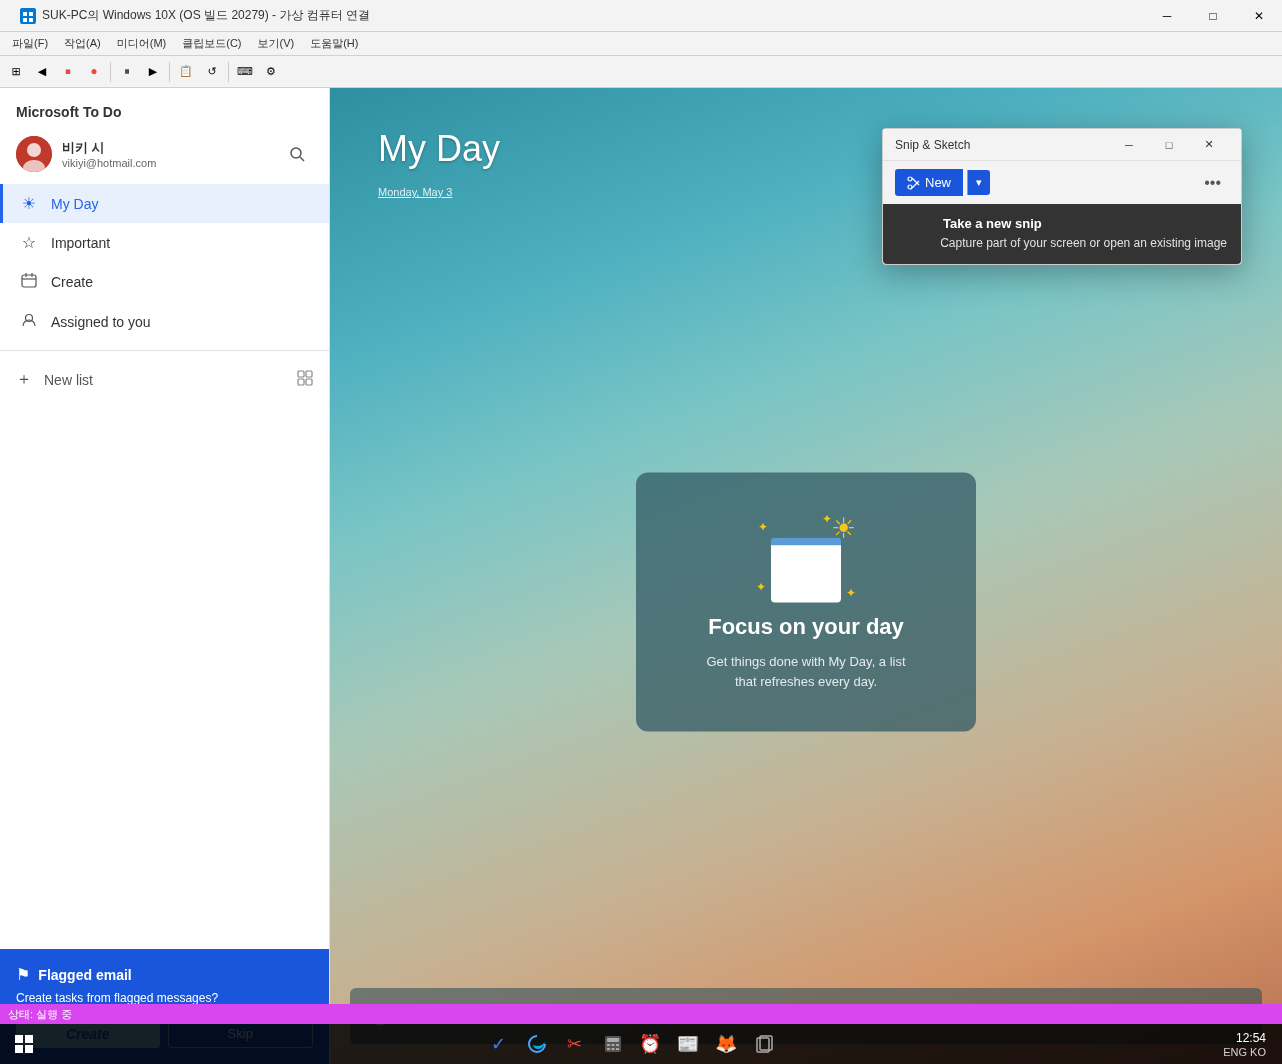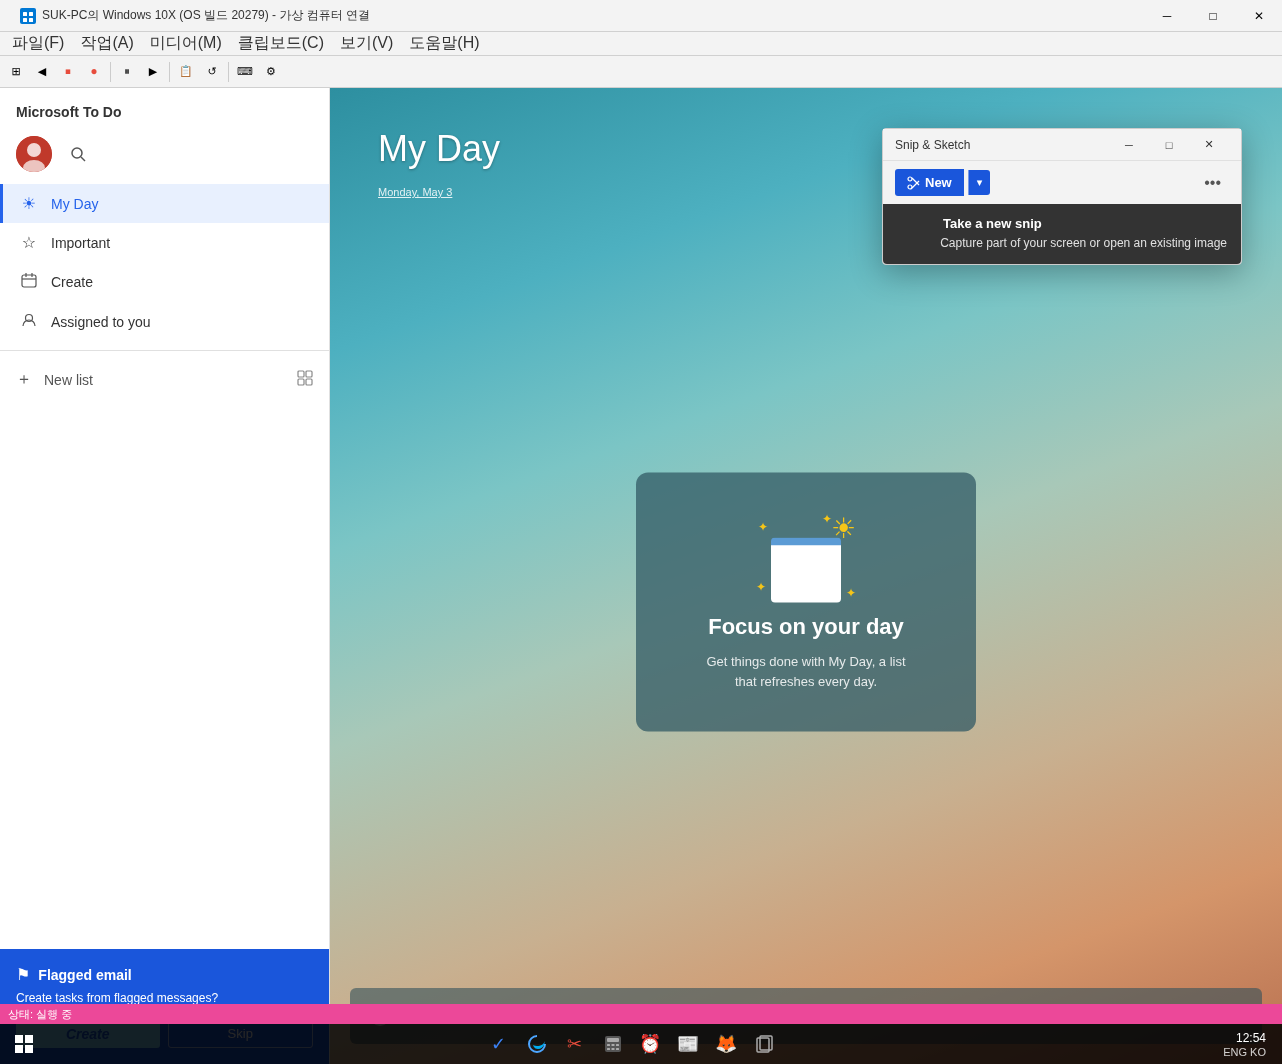--- a/index.html
+++ b/index.html
@@ -26,21 +26,21 @@
     .menu-bar {
       background: #f3f3f3;
       height: 24px;
       display: flex;
       align-items: center;
       padding: 0 4px;
       border-bottom: 1px solid #d0d0d0;
     }
     .menu-item {
       padding: 12px 8px;
-      font-size: 16px;
+      font-size: 11px;
       cursor: pointer;
       color: #333;
     }
 
     
     .toolbar {
       background: #f3f3f3;
       height: 32px;
       display: flex;
       align-items: center;
@@ -253,21 +253,21 @@
       display: flex;
       align-items: center;
       padding: 8px 12px;
       gap: 4px;
       background: #f3f3f3;
     }
     .snip-new-btn {
       display: flex; align-items: center; gap: 4px;
       background: #1a56db; color: white;
       border: none; border-radius: 3px 0 0 3px;
-      padding: 6px 12px; font-size: 13px; cursor: pointer; font-weight: 700;
+      padding: 6px 12px; font-size: 13px; cursor: pointer; font-weight: 400;
     }
     .snip-dropdown-btn {
       background: #1a56db; color: white;
       border: none; border-left: 1px solid rgba(255,255,255,0.4);
       border-radius: 0 3px 3px 0;
       padding: 6px 8px; font-size: 11px; cursor: pointer;
     }
     .snip-more-btn {
       margin-left: auto;
       background: transparent; border: none; cursor: pointer;
@@ -304,21 +304,21 @@
       cursor: pointer; border-radius: 4px; font-size: 18px; color: white;
     }
     .taskbar-right {
       display: flex; flex-direction: column; align-items: flex-end;
       font-size: 11px; color: white; gap: 1px;
       padding-right: 8px;
     }
     .taskbar-time { font-size: 12px; font-weight: 500; }
     .taskbar-lang { font-size: 11px; color: rgba(255,255,255,0.8); }
     .status-bar {
-      height: 20px; background: #ec4899;
+      height: 20px; background: #d946ef;
       display: flex; align-items: center; padding: 0 8px;
       position: absolute; bottom: 40px; left: 0; right: 0;
     }
     .status-text { font-size: 11px; color: white; }
 
     
     .app-wrapper {
       position: absolute;
       top: 0; left: 0;
       width: 1282px;
@@ -384,20 +384,24 @@
       <div class="sidebar-header">
         <span class="sidebar-app-name">Microsoft To Do</span>
       </div>
       <div class="sidebar-user">
         <div class="avatar">
           <svg width="36" height="36" viewBox="0 0 36 36">
             <circle cx="18" cy="18" r="18" fill="#c0392b"></circle>
             <circle cx="18" cy="14" r="7" fill="rgba(255,255,255,0.8)"></circle>
             <ellipse cx="18" cy="32" rx="11" ry="8" fill="rgba(255,255,255,0.7)"></ellipse>
           </svg>
+        </div>
+        <div class="user-info">
+          <div class="user-name">비키 시</div>
+          <div class="user-email">vikiyi@hotmail.com</div>
         </div>
         <button class="search-icon-btn">
           <svg width="16" height="16" viewBox="0 0 16 16">
             <circle cx="7" cy="7" r="5" fill="none" stroke="#555" stroke-width="1.5"></circle>
             <line x1="11" y1="11" x2="15" y2="15" stroke="#555" stroke-width="1.5"></line>
           </svg>
         </button>
       </div>
 
       <div class="nav-items">

